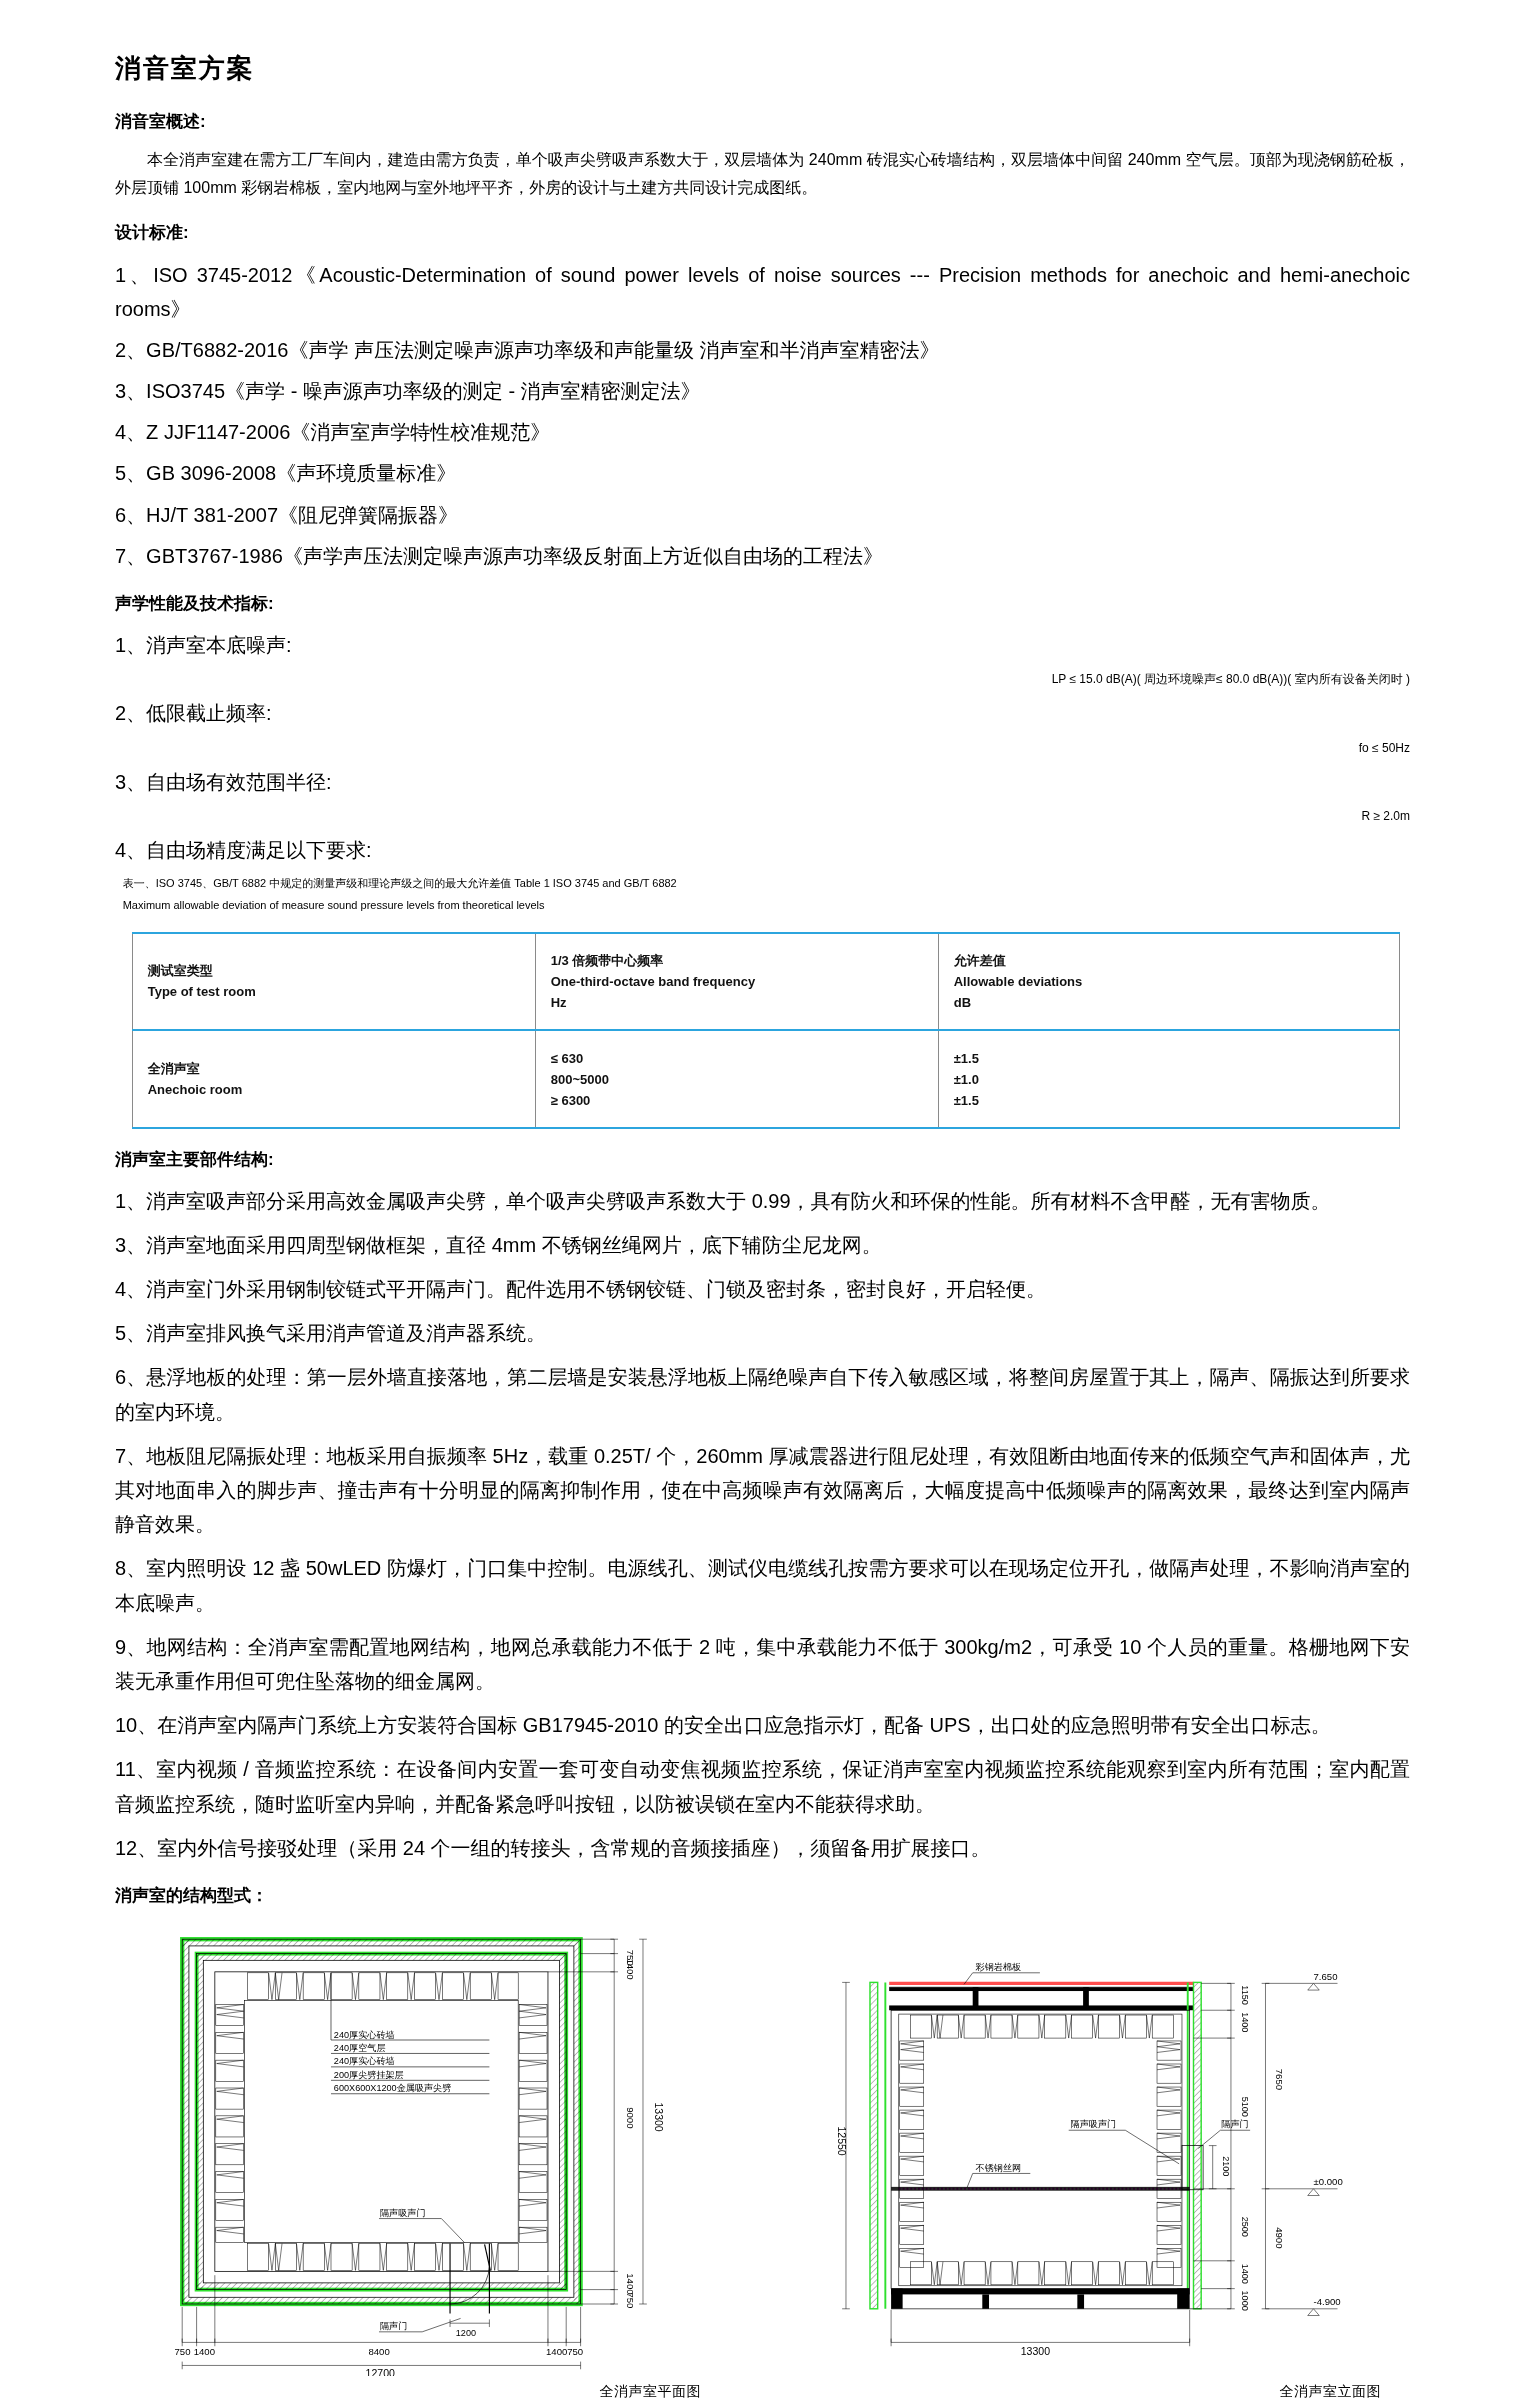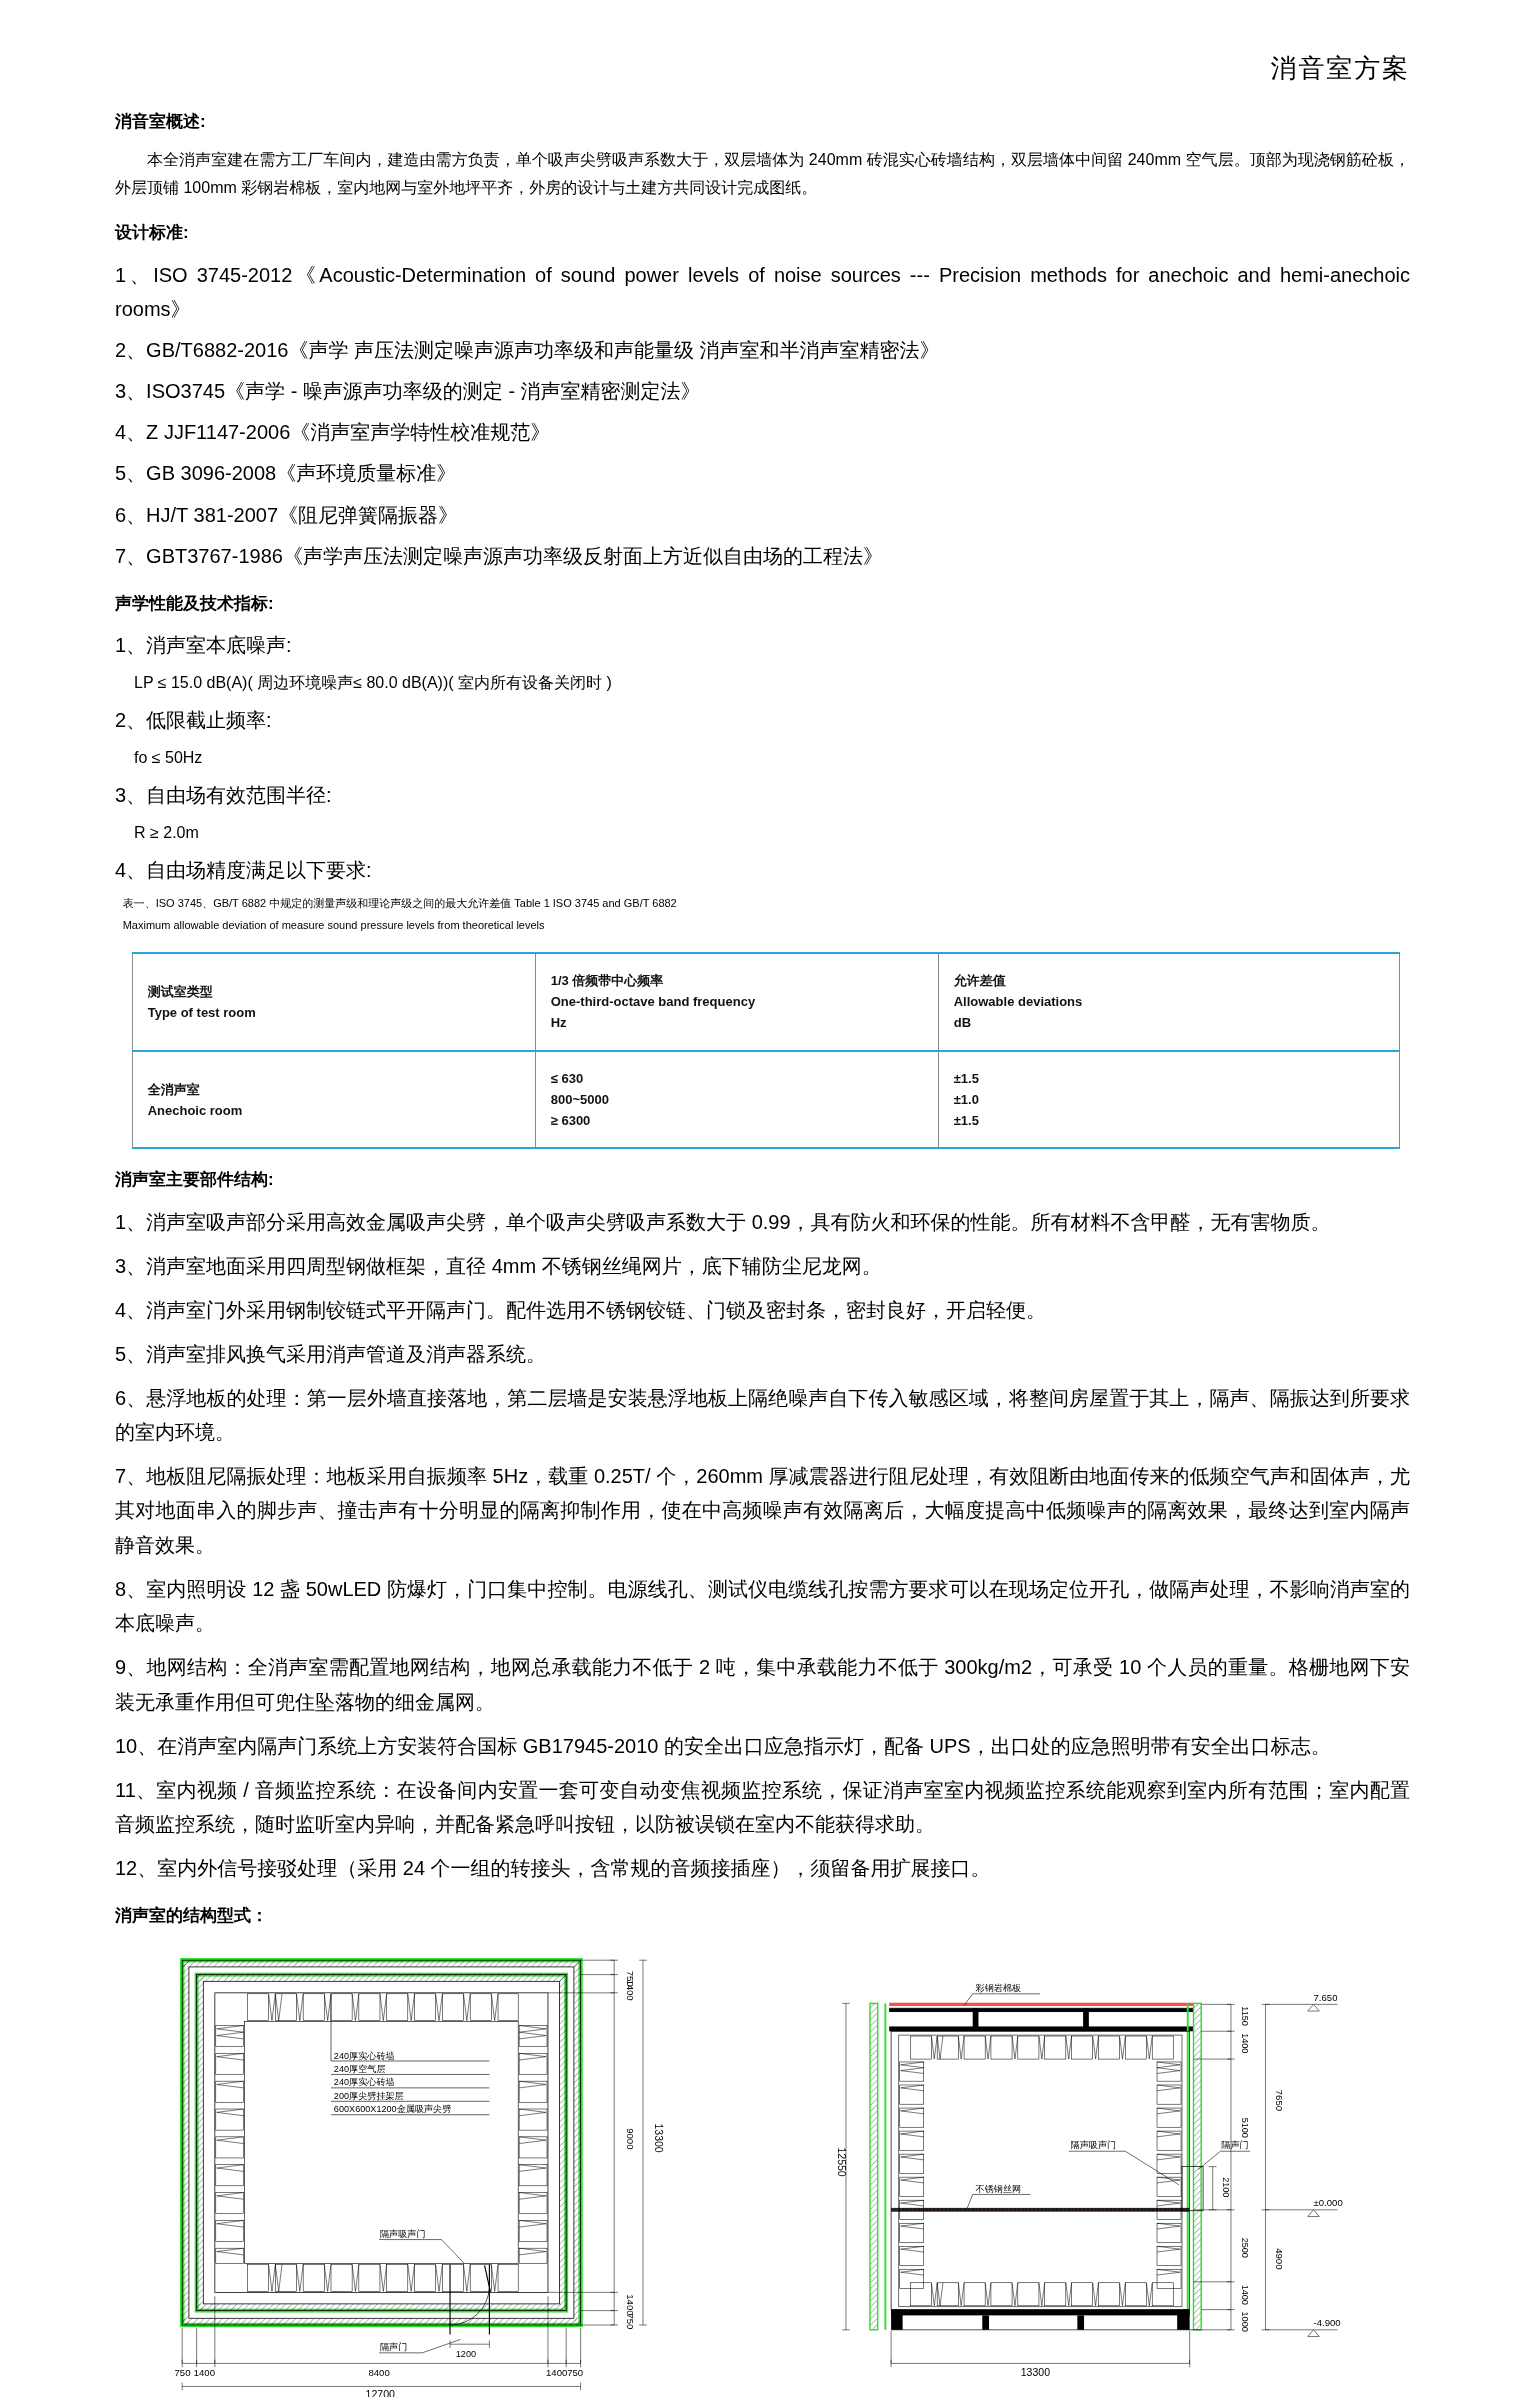--- a/index.html
+++ b/index.html
@@ -14,23 +14,23 @@
   .page {
     position: relative;
     width: 1525px;
     min-height: 3240px;
     background: #ffffff;
     box-sizing: border-box;
     padding: 0 115px;
     margin: 0 auto;
   }
   .doc-title {
-    text-align: right;
+    text-align: left;
     font-size: 26px;
-    font-weight: 400;
+    font-weight: 700;
     letter-spacing: 1.9px;
     padding-top: 53px;
     padding-bottom: 0;
     margin: 0 0 26px 0;
     line-height: 1.2;
   }
   h2.section-head {
     font-size: 17px;
     font-weight: 700;
     margin: 0 0 12.5px 0;
@@ -44,24 +44,25 @@
     text-align: justify;
   }
   p.para.indent { text-indent: 32px; }
   p.list-line {
     font-size: 20px;
     line-height: 1.72;
     margin: 0 0 6.7px 0;
     text-align: justify;
   }
   p.sub-line {
-    font-size: 16px;
+    font-size: 12px;
     line-height: 1.7;
     margin: 0 0 6.7px 0;
     padding-left: 19px;
+    text-align: right;
   }
   p.table-caption {
     font-size: 11px;
     line-height: 1.75;
     margin: 0 0 2.9px 0;
     padding-left: 7.7px;
     text-align: justify;
   }
   .spec-table {
     border-collapse: collapse;

